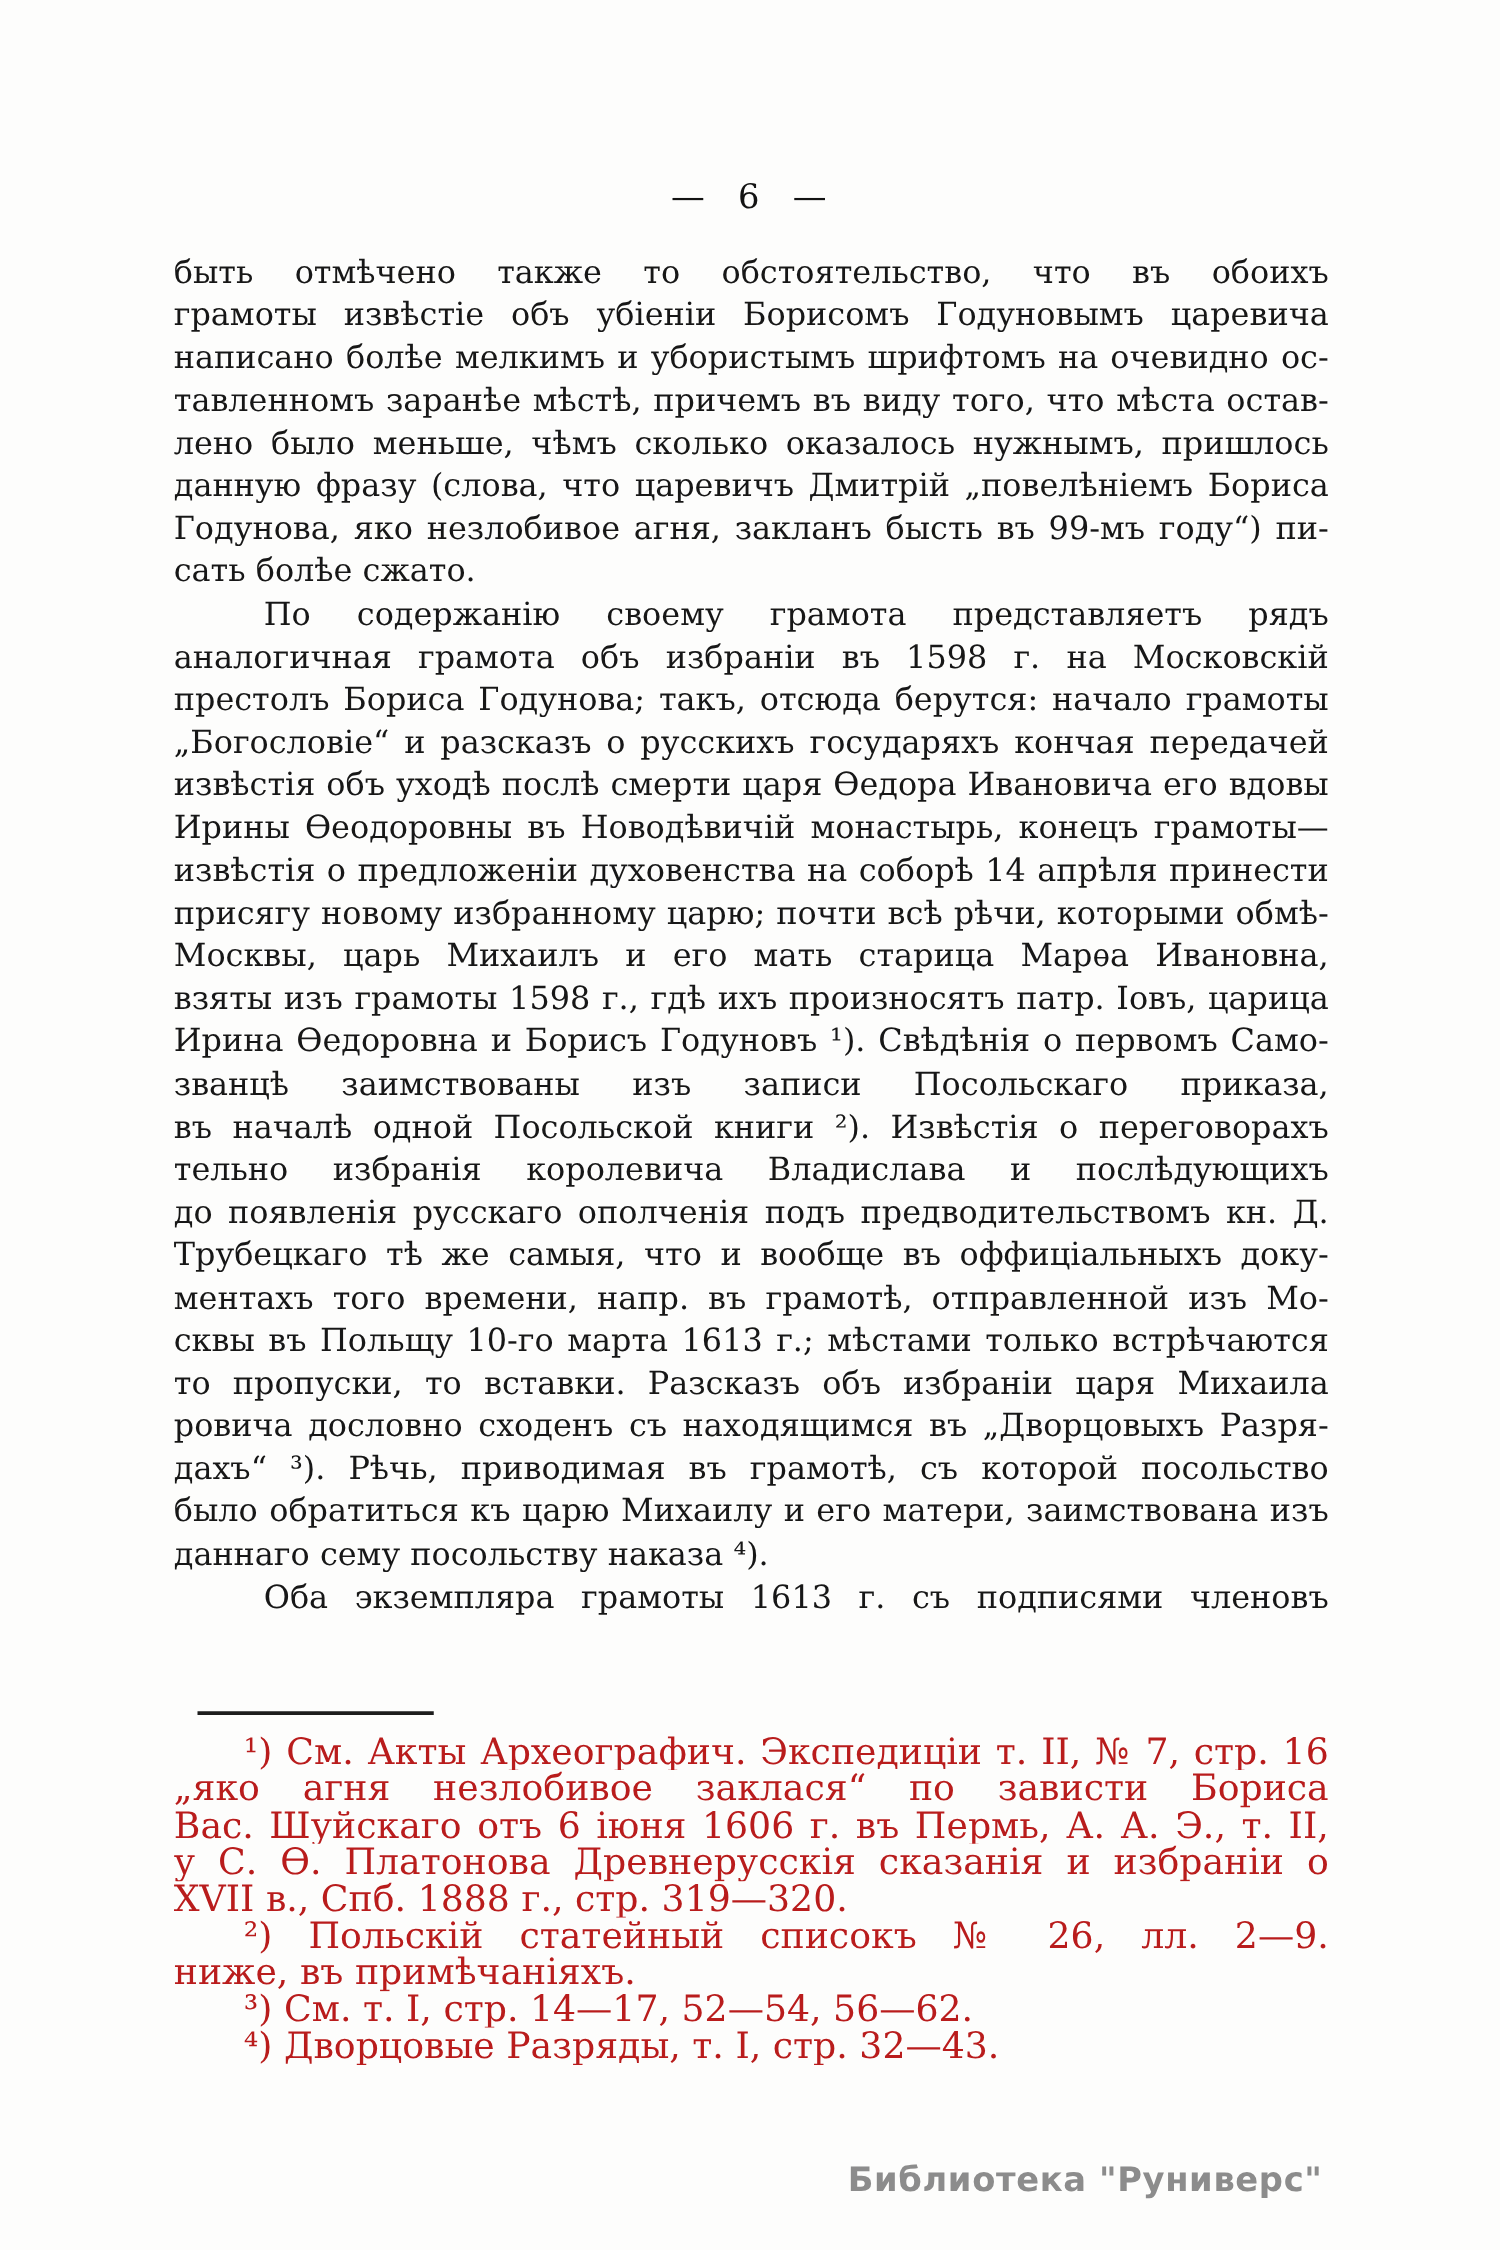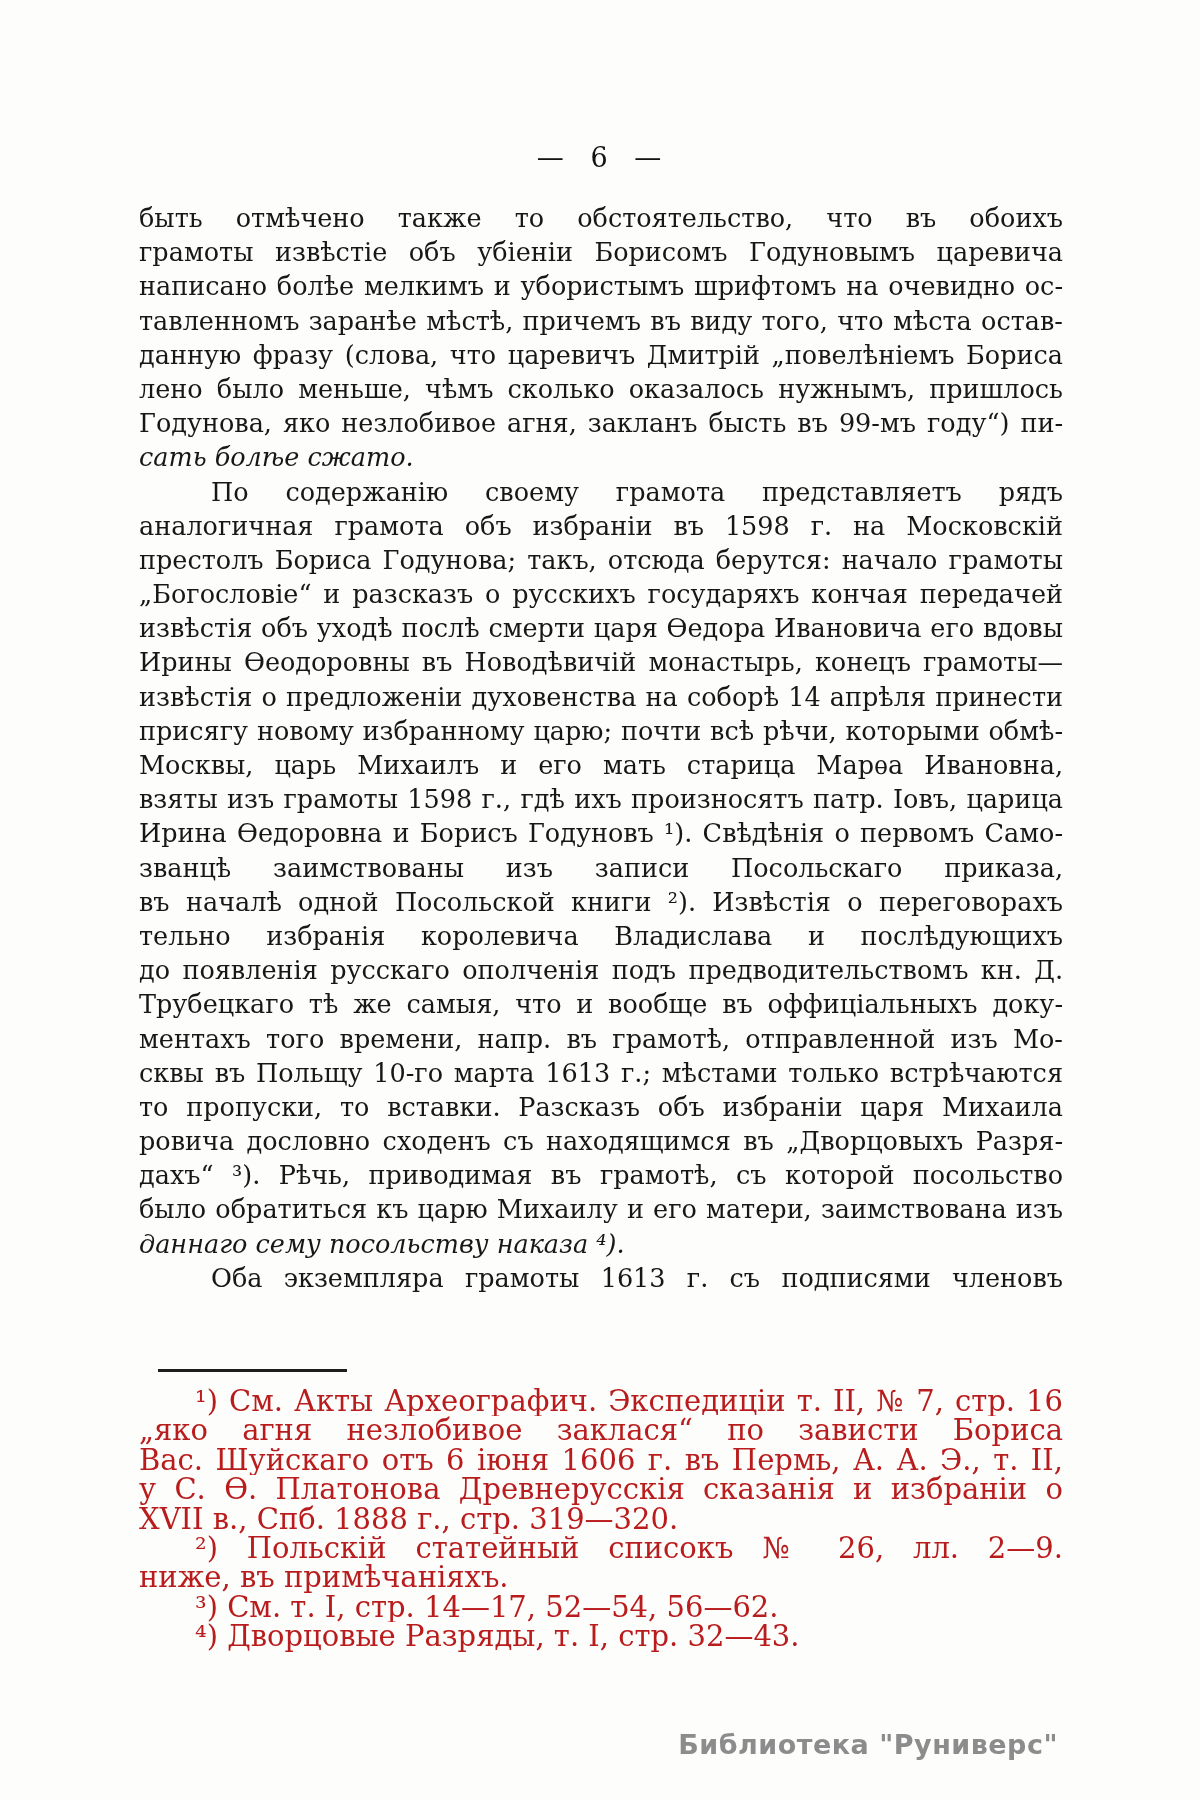--- a/index.html
+++ b/index.html
@@ -33,21 +33,21 @@
     line-height: 34.2px;
     color: #171717;
   }
   .line {
     height: 34.2px;
     overflow: hidden;
     text-align: justify;
     text-align-last: justify;
     white-space: normal;
   }
-  .line.final { text-align-last: left; font-style: italic; }
+  .line.final { text-align-last: left; }
   .line.indent { text-indent: 72px; }
   .fn-separator {
     position: absolute;
     left: 158px;
     top: 1369px;
     width: 189px;
     height: 0;
     border-top: 3px solid #1d1d1d;
   }
   .footnotes {
@@ -82,22 +82,22 @@
 <body>
 
 <div class="page">
   <div class="pagenum">— 6 —</div>
 
   <div class="body-text" id="body-text">
       <div class="line">быть отмѣчено также то обстоятельство, что въ обоихъ экземплярахъ</div>
       <div class="line">грамоты извѣстіе объ убіеніи Борисомъ Годуновымъ царевича Дмитрія</div>
       <div class="line">написано болѣе мелкимъ и убористымъ шрифтомъ на очевидно ос-</div>
       <div class="line">тавленномъ заранѣе мѣстѣ, причемъ въ виду того, что мѣста остав-</div>
+      <div class="line">лено было меньше, чѣмъ сколько оказалось нужнымъ, пришлось</div>
       <div class="line">данную фразу (слова, что царевичъ Дмитрій „повелѣніемъ Бориса</div>
-      <div class="line">лено было меньше, чѣмъ сколько оказалось нужнымъ, пришлось</div>
       <div class="line">Годунова, яко незлобивое агня, закланъ бысть въ 99-мъ году“) пи-</div>
       <div class="line final">сать болѣе сжато.</div>
       <div class="line indent">По содержанію своему грамота представляетъ рядъ дословныхъ</div>
       <div class="line">аналогичная грамота объ избраніи въ 1598 г. на Московскій царскій</div>
       <div class="line">престолъ Бориса Годунова; такъ, отсюда берутся: начало грамоты—</div>
       <div class="line">„Богословіе“ и разсказъ о русскихъ государяхъ кончая передачей</div>
       <div class="line">извѣстія объ уходѣ послѣ смерти царя Ѳедора Ивановича его вдовы</div>
       <div class="line">Ирины Ѳеодоровны въ Новодѣвичій монастырь, конецъ грамоты—съ</div>
       <div class="line">извѣстія о предложеніи духовенства на соборѣ 14 апрѣля принести</div>
       <div class="line">присягу новому избранному царю; почти всѣ рѣчи, которыми обмѣ-</div>

